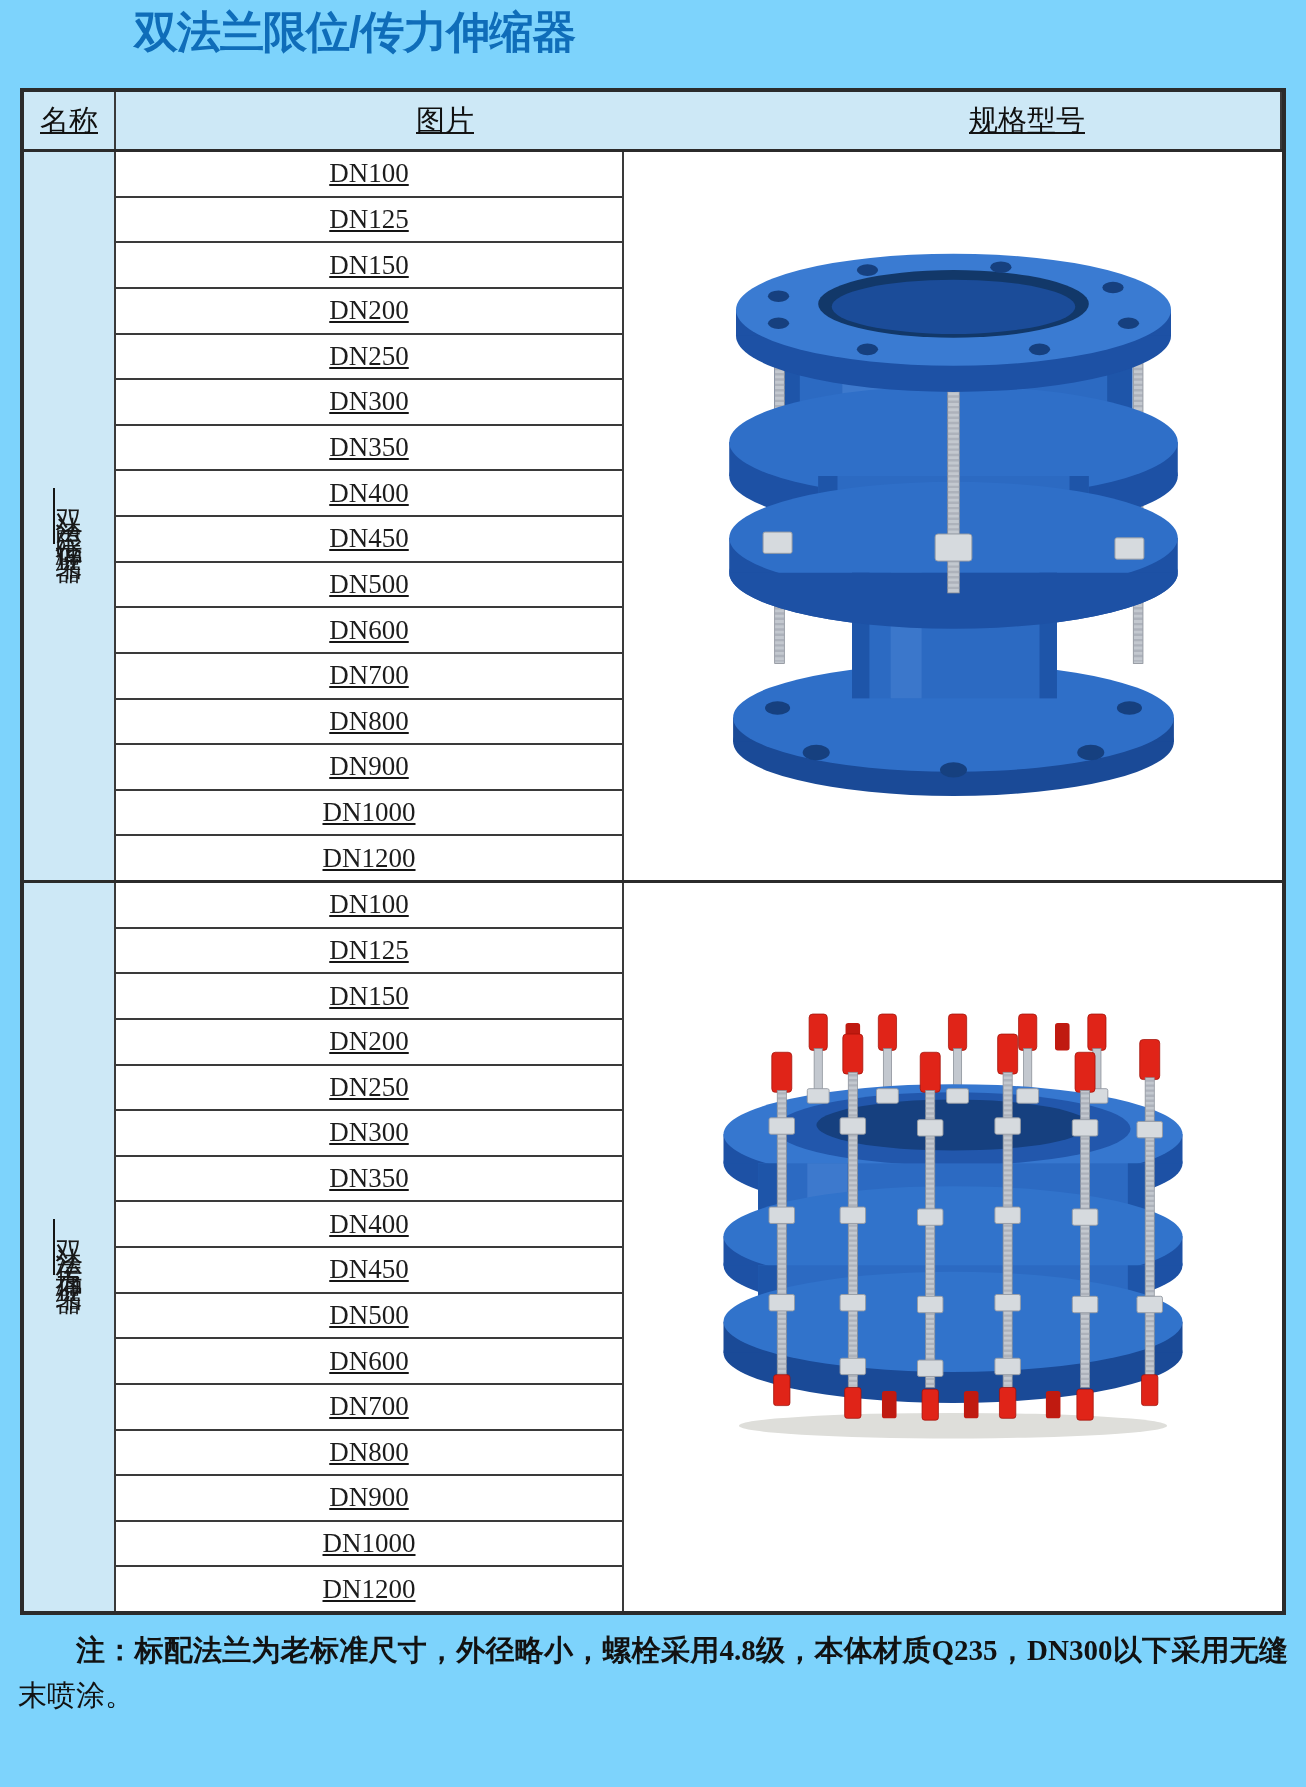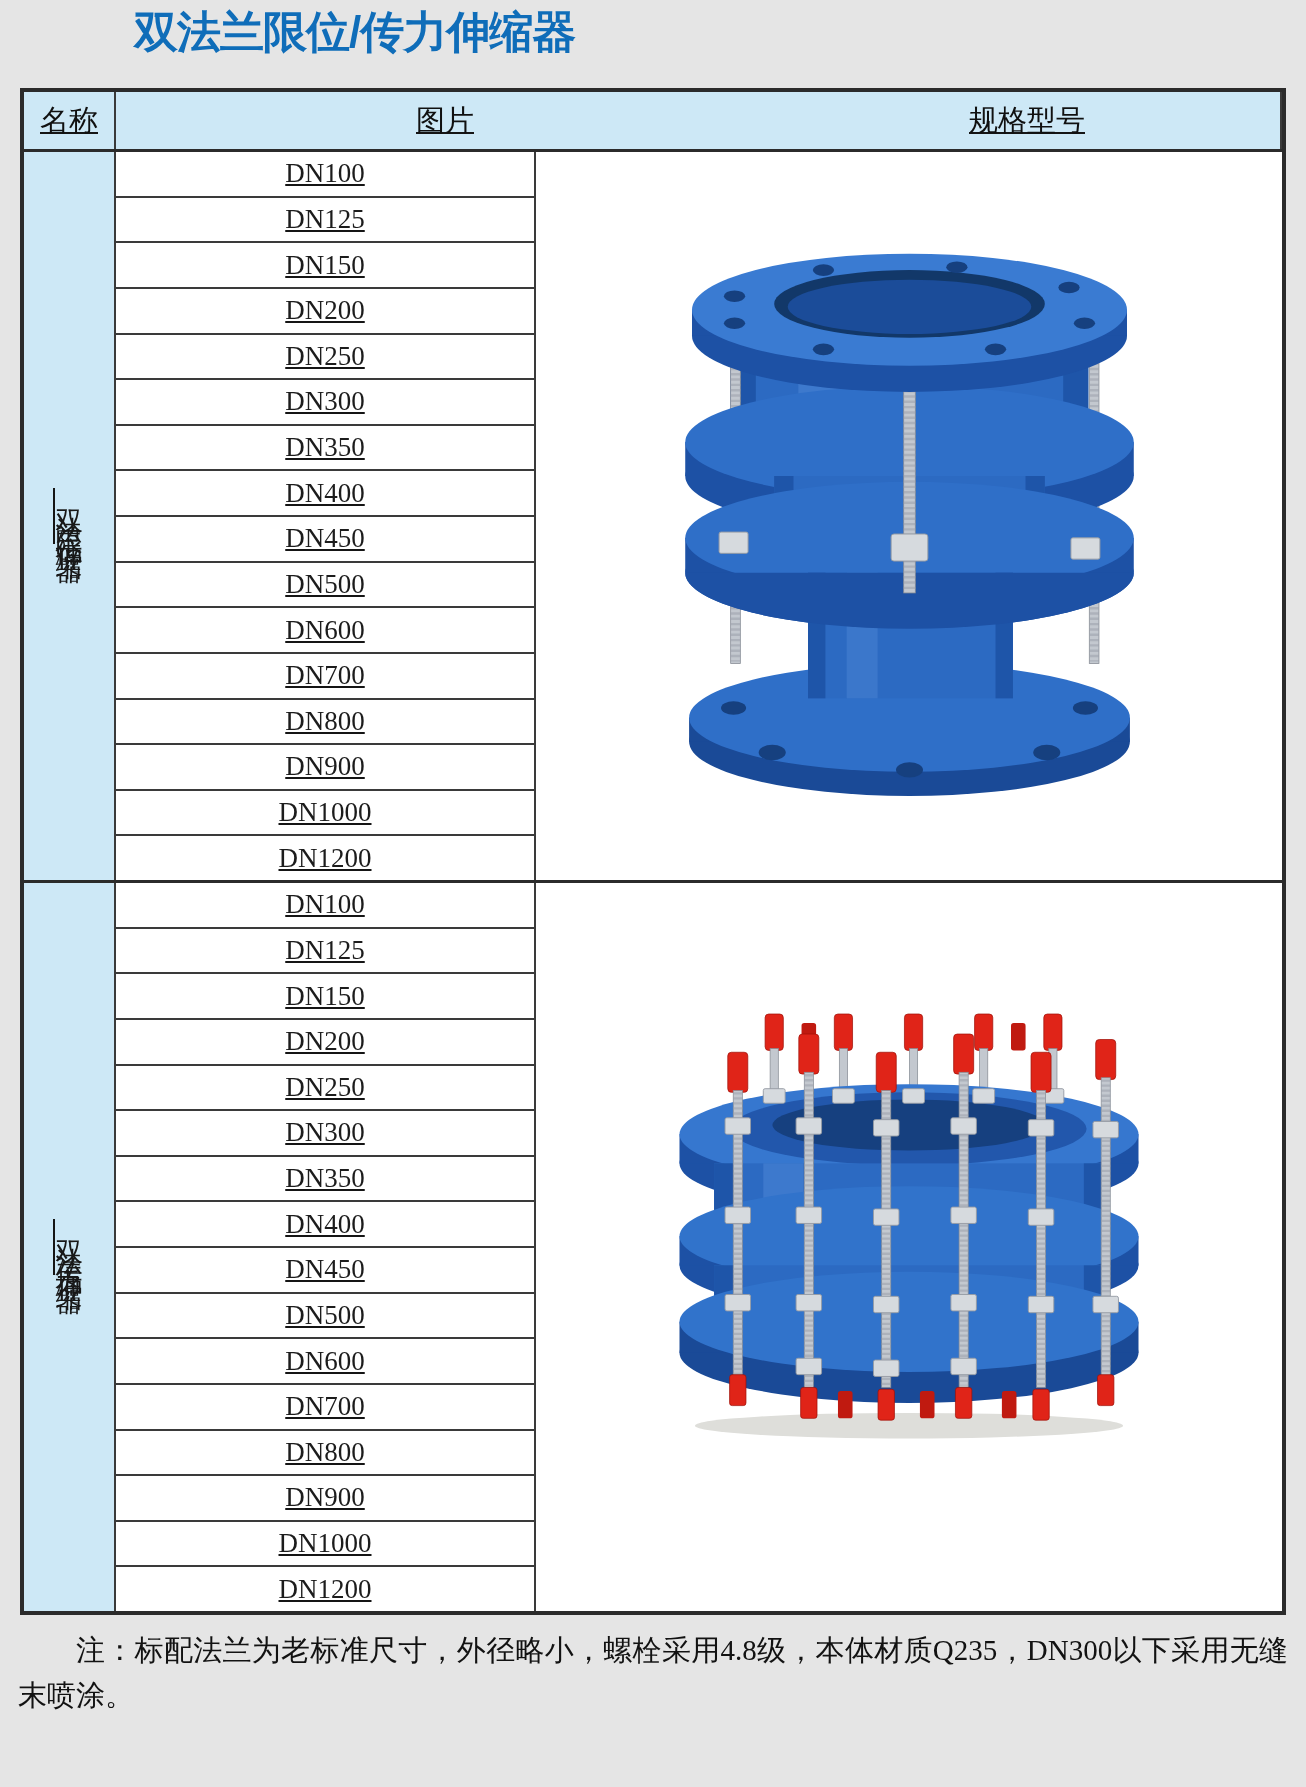--- a/index.html
+++ b/index.html
@@ -7,21 +7,21 @@
     --header-bg:#cde8f6;
     --line:#3a3a3a;
     --line-strong:#2b2b2b;
     --product-blue:#2c6ac2;
     --cap-red:#e02418;
     --steel:#c3c8cf;
   }
   *{margin:0;padding:0;box-sizing:border-box;}
   html,body{background:#fff;}
   .page{
-    position:relative;width:1306px;height:1787px;background:#e5e5e5;
+    position:relative;width:1306px;height:1787px;background:#7dd3fc;
     overflow:hidden;font-family:"Liberation Serif","DejaVu Serif",serif;color:#151515;
   }
   .title{
     position:absolute;left:134px;top:8px;
     font-family:"Liberation Sans","DejaVu Sans",sans-serif;
     font-weight:700;font-size:44px;line-height:1.1;letter-spacing:-1px;
     color:var(--accent-blue);
   }
   .spec-table{
     position:absolute;left:20px;top:88px;width:1266px;height:1527px;
@@ -30,32 +30,32 @@
   .header-row{flex:0 0 60px;display:flex;background:var(--header-bg);border-bottom:3px solid var(--line-strong);}
   .hcell{display:flex;align-items:center;justify-content:center;font-size:29px;color:#101010;}
   .hcell.c1{width:92px;border-right:2px solid var(--line);}
   .hcell.c2{width:508px;border-right:2px solid var(--line);}
   .hcell.c3{flex:1;}
   .section{flex:1 1 0;display:flex;min-height:0;}
   .section.second{border-top:3px solid var(--line-strong);}
   .name-cell{width:92px;border-right:2px solid var(--line);background:var(--header-bg);
     display:flex;align-items:center;justify-content:center;}
   .vname{writing-mode:vertical-rl;text-orientation:upright;font-size:27px;letter-spacing:7px;color:#181818;}
-  .models{width:420px;border-right:2px solid var(--line);display:flex;flex-direction:column;justify-content:flex-end;}
+  .models{width:508px;border-right:2px solid var(--line);display:flex;flex-direction:column;justify-content:flex-end;}
   .model-row{flex:1 1 0;display:flex;align-items:center;justify-content:center;
     font-size:27px;color:#1c1c1c;border-bottom:2px solid var(--line);}
   .model-row:last-child{border-bottom:none;}
   .photo-cell{flex:1;display:flex;justify-content:center;align-items:flex-start;background:#fff;overflow:hidden;}
   .photo-cell.limit{padding-top:92px;}
   .photo-cell.force{padding-top:98px;}
   .note{
     position:absolute;left:18px;top:1628px;width:1270px;
     font-size:29px;line-height:45px;color:#121212;
   }
-  .note-line.justify{text-align:justify;text-align-last:justify;}
+  .note-line.justify{text-align:justify;text-align-last:justify;font-weight:bold;}
   .note-line.first{text-indent:58px;}
   
   .f-main{fill:var(--product-blue);}
   .f-edge{fill:#1e55a9;}
   .f-dark{fill:#1d51a5;}
   .f-dark2{fill:#1a4a97;}
   .f-face{fill:#3677cf;}
   .f-face2{fill:#2f6fc8;}
   .f-hole{fill:#16407f;}
   .f-bore{fill:#123869;}

